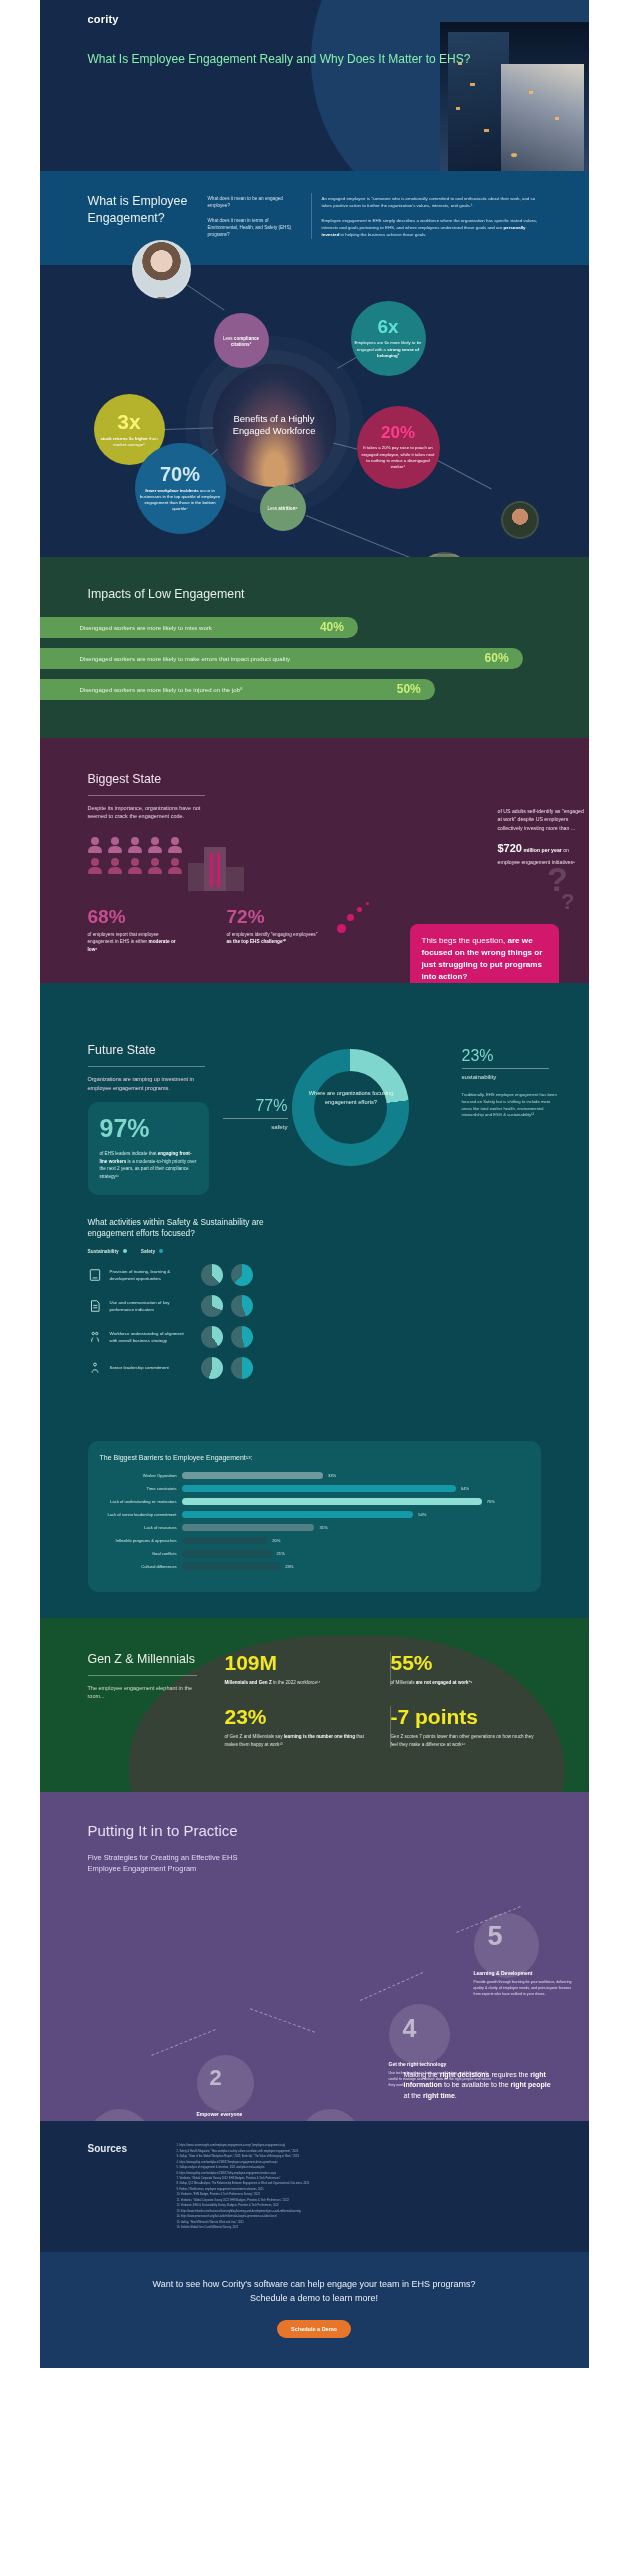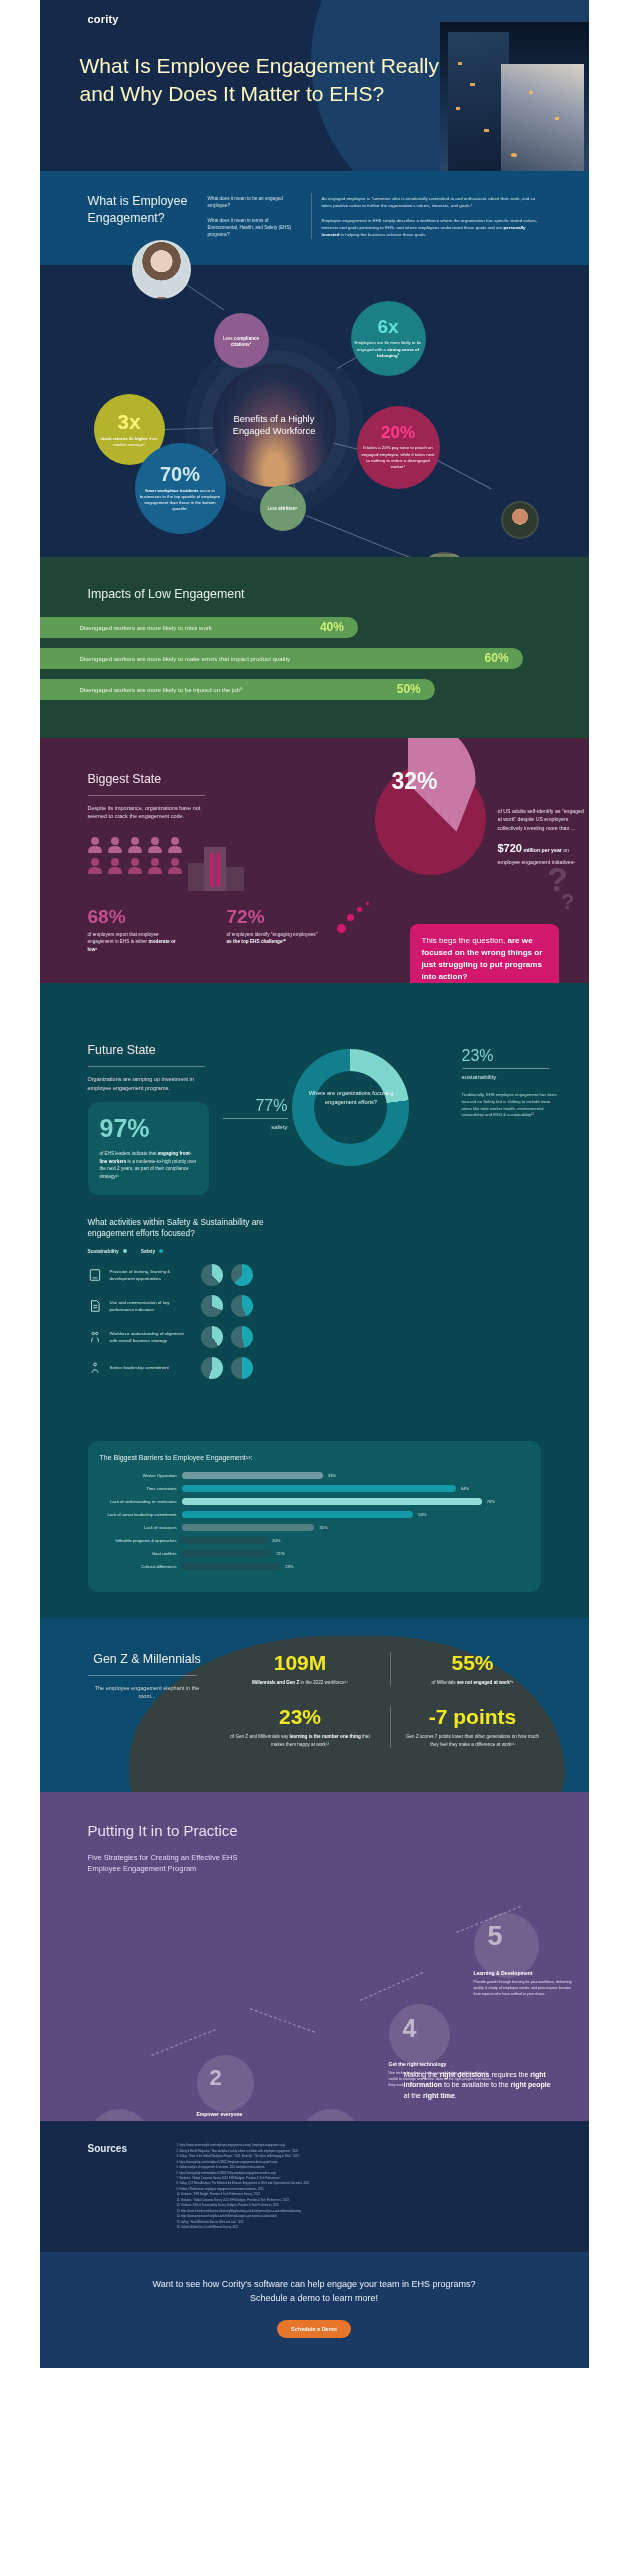--- a/index.html
+++ b/index.html
@@ -42,22 +42,22 @@
     background: linear-gradient(200deg, #d8d2c6 0%, #8f98a8 40%, #3d4a60 100%);
   }
   .win {
     position:absolute; background: rgba(255,186,90,.85);
   }
   .hero-logo {
     position: absolute; left: 48px; top: 13px;
     color: #ffffff; font-size: 11px; font-weight: 700; letter-spacing: 0.2px;
   }
   .hero-title {
-    position: absolute; left: 40px; top: 52px; width: 386px;
-    color: #fef9c3; font-size: 21px; line-height: 1.32; font-weight: 400;
+    position: absolute; left: 48px; top: 52px; width: 386px;
+    color: #86efac; font-size: 12px; line-height: 1.32; font-weight: 400;
   }
 
   
   .sec-def {
     background: #0f4c75;
     padding: 22px 48px 26px 48px;
     position: relative;
   }
   .def-grid { display:flex; gap: 16px; }
   .def-h {
@@ -255,37 +255,37 @@
   .barriers {
     flex:1; background:#0f5a61; border-radius:10px; padding:13px 12px 16px 12px;
   }
   .barriers h4 { color:#e4f3f1; font-size:7px; font-weight:400; margin-bottom:11px; }
   .bar2 { display:flex; align-items:center; gap:5px; margin-bottom:6px; }
   .bar2 .l { width:77px; text-align:right; color:#cfe8e5; font-size:4.1px; }
   .bar2 .t { height:7px; border-radius:4px; }
   .bar2 .v { color:#cfe8e5; font-size:4.1px; }
 
   
-  .sec-genz { background:#0c4a6e; padding: 34px 48px 44px 48px; position:relative; overflow:hidden;text-align:center; }
+  .sec-genz { background:#14532d; padding: 34px 48px 44px 48px; position:relative; overflow:hidden; }
   .elephant {
     position:absolute; left:89px; top:18px; width:436px; height:228px;
     background:#3d4039; border-radius: 46% 42% 38% 44% / 56% 60% 40% 38%;
     opacity:.85;
   }
   .genz-grid { position:relative; display:flex; gap:18px; }
   .genz-left { width:119px; flex:0 0 119px; }
   .genz-left h3 { color:#eef0ea; font-size:12.4px; font-weight:400; }
   .genz-left .rule { width:109px; height:1px; background:rgba(255,255,255,.35); margin:9px 0 8px; }
   .genz-left p { color:#d8dbd3; font-size:5.5px; line-height:1.6; }
   .genz-cells { flex:1; display:grid; grid-template-columns: 1fr 1fr; gap:20px 14px; }
   .gz { }
   .gz .n { color:#f2e81f; font-size:21px; font-weight:700; line-height:1; }
   .gz .t { color:#dfe2da; font-size:4.6px; line-height:1.65; margin-top:6px; }
   .gz .t b { color:#ffffff; }
-  .gz.divline { border-left:1px solid rgba(255,255,255,.25); padding-left:14px; }
+  .gz.divline { border-left:1px solid rgba(255,255,255,.25); }
 
   
   .sec-practice { background:#5d4a7e; padding: 30px 0 26px 0; position:relative; overflow:hidden; height: 329px;}
   .pr-h { color:#e8dff5; font-size:15px; margin-left:48px; font-weight:400; }
   .pr-sub { color:#e2d7f2; font-size:7.5px; line-height:1.45; margin: 14px 0 0 48px; width:168px; }
   .step { position:absolute; }
   .step .circ {
     position:absolute; border-radius:50%; background: rgba(255,255,255,.13);
   }
   .step .big { position:absolute; color: rgba(255,255,255,.55); font-weight:700; }
@@ -433,25 +433,20 @@
         <div class="bar" style="width:72%;">
           <span class="lbl">Disengaged workers are more likely to be injured on the job⁸</span>
           <span class="val">50%</span>
         </div>
       </div>
     </div>
   </div>
 
   <div class="sheet">
     <div class="sec-current">
-      <div class="pie-wrap">
-        <div class="pie-dark"></div>
-        <div class="pie-slice-shape"></div>
-        <div class="pie-pct">32%</div>
-      </div>
       <div class="pie-note">
         <div>of US adults self-identify as "engaged at work" despite US employers collectively investing more than ...</div>
         <div style="margin-top:8px;">
           <span class="money">$720</span>
           <span class="money-sub">million per year</span><span> on employee engagement initiatives⁹</span>
         </div>
       </div>
 
       <h3 class="sec-h">Biggest State</h3>
       <div class="sec-rule"></div>

